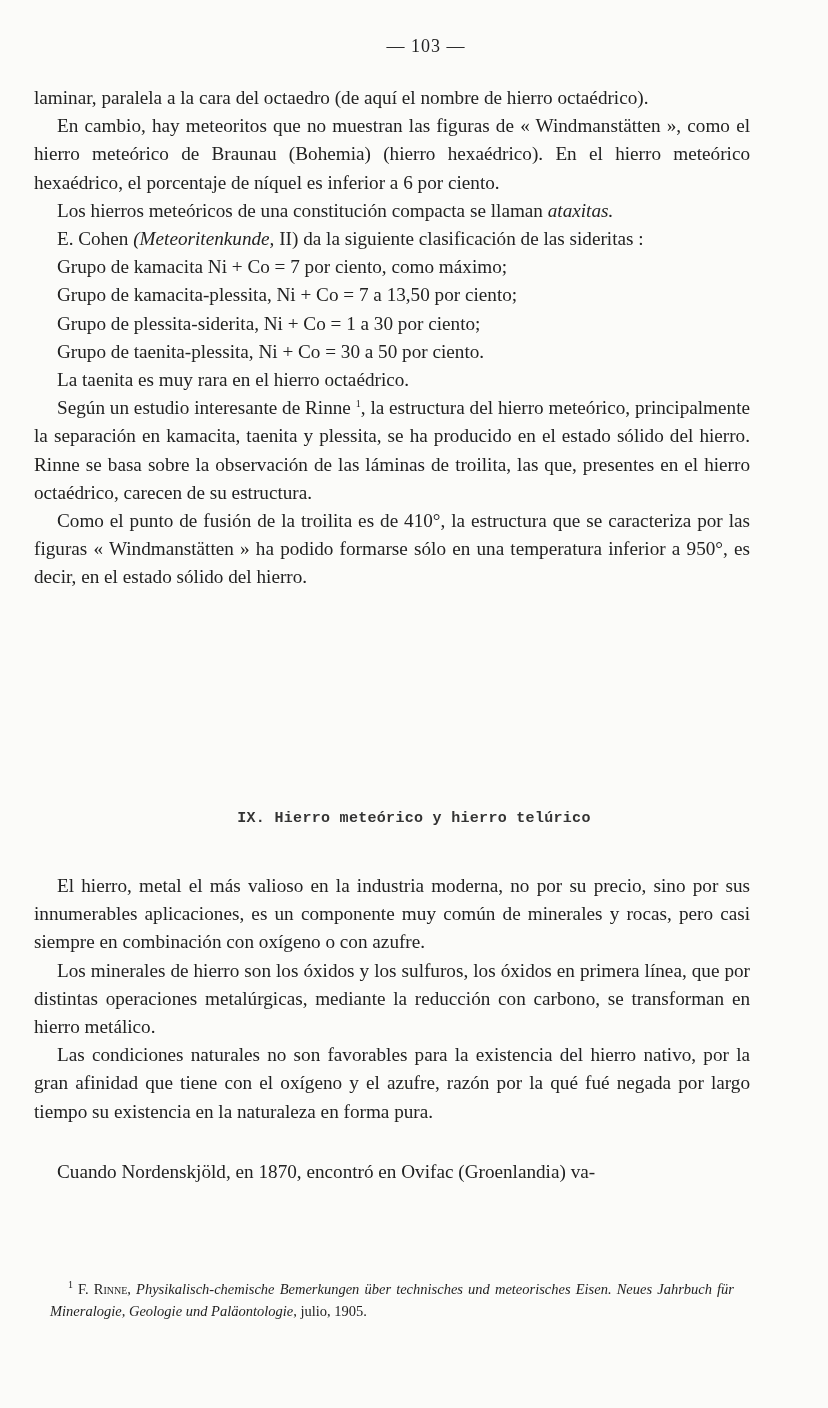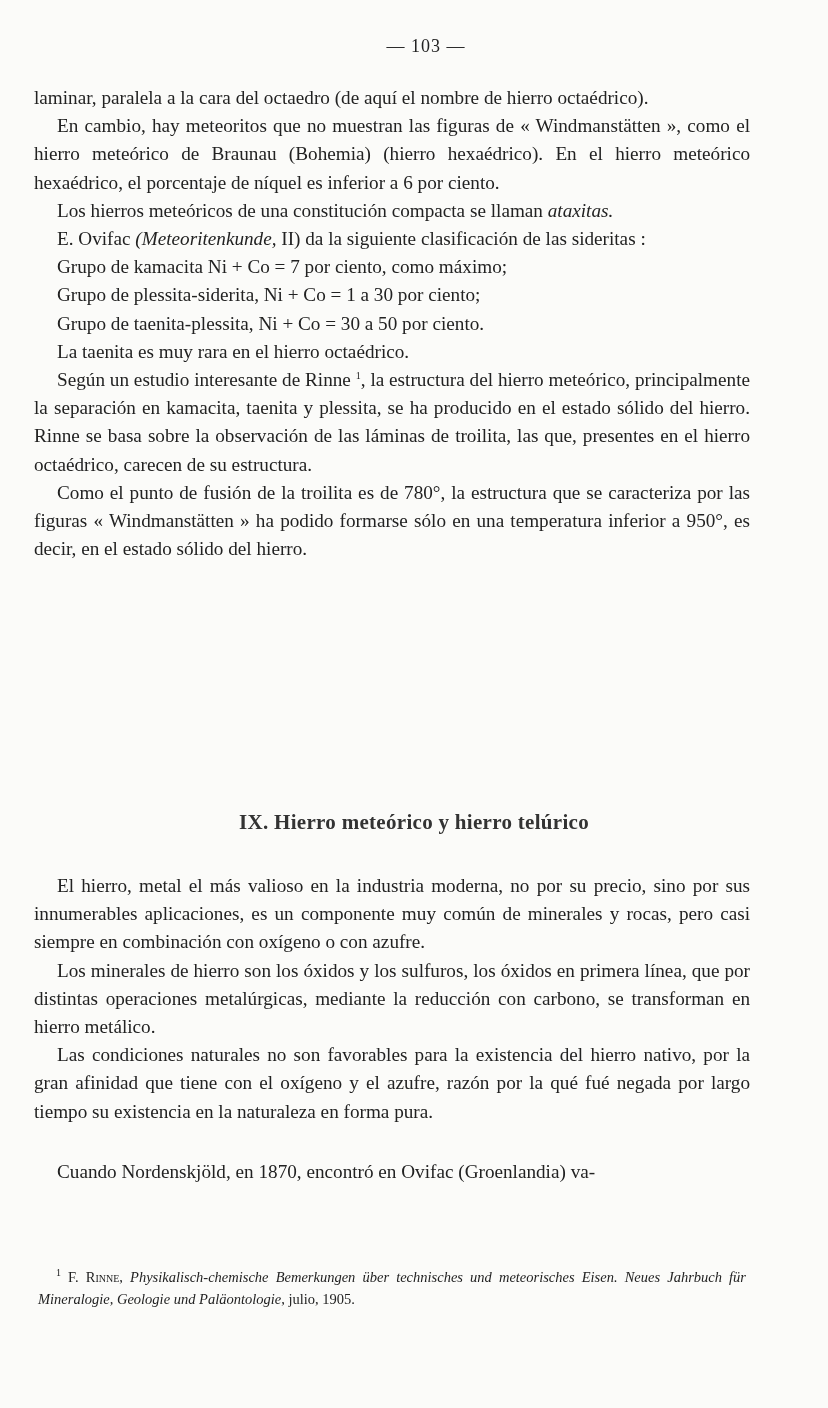--- a/index.html
+++ b/index.html
@@ -16,47 +16,48 @@
     position:absolute; left:34px; width:716px;
     font-size:19.2px; line-height:28.2px; text-align:justify;
   }
   .body-block p { margin:0; }
   .indent { text-indent:23px; }
   .noindent { text-indent:0; }
   .group-line { text-indent:23px; text-align:left; }
   em { }
   .section-heading {
     position:absolute; top:810px; left:0; width:828px; text-align:center;
-    font-family:Liberation Serif, serif; font-weight:bold;
-    font-size:21px; letter-spacing:0.3px; color:#333;
+    font-family:Liberation Mono, monospace; font-weight:bold;
+    font-size:15px; letter-spacing:0.3px; color:#333;
   }
   .footnotes {
     position:absolute; top:1262px; left:34px; width:716px;
     font-size:14.5px; line-height:22px; text-align:justify;
   }
-  .footnotes p { margin:4px; text-indent:18px; }
+  .footnotes p { margin:16px; text-indent:18px; }
   .sc { font-variant:small-caps; }
   sup { font-size:10px; vertical-align:super; line-height:0; }
 </style>
 </head>
 <body>
 
 <div class="page-number">— 103 —</div>
 
 <div class="body-block" style="top:84px;">
   <p class="noindent">laminar, paralela a la cara del octaedro (de aquí el nombre de hierro octaédrico).</p>
   <p class="indent">En cambio, hay meteoritos que no muestran las figuras de « Windmanstätten », como el hierro meteórico de Braunau (Bohemia) (hierro hexaédrico). En el hierro meteórico hexaédrico, el porcentaje de níquel es inferior a 6 por ciento.</p>
   <p class="indent"><span>Los hierros meteóricos de una constitución compacta se llaman </span><em>ataxitas.</em></p>
-  <p class="indent"><span>E. Ovifac </span><em>(Meteoritenkunde,</em><span> II) da la siguiente clasificación de las sideritas :</span></p>
+  <p class="indent"><span>E. Cohen </span><em>(Meteoritenkunde,</em><span> II) da la siguiente clasificación de las sideritas :</span></p>
   <p class="group-line">Grupo de kamacita Ni + Co = 7 por ciento, como máximo;</p>
+  <p class="group-line">Grupo de kamacita-plessita, Ni + Co = 7 a 13,50 por ciento;</p>
   <p class="group-line">Grupo de plessita-siderita, Ni + Co = 1 a 30 por ciento;</p>
   <p class="group-line">Grupo de taenita-plessita, Ni + Co = 30 a 50 por ciento.</p>
   <p class="indent">La taenita es muy rara en el hierro octaédrico.</p>
   <p class="indent"><span>Según un estudio interesante de Rinne </span><sup>1</sup><span>, la estructura del hierro meteórico, principalmente la separación en kamacita, taenita y plessita, se ha producido en el estado sólido del hierro. Rinne se basa sobre la observación de las láminas de troilita, las que, presentes en el hierro octaédrico, carecen de su estructura.</span></p>
-  <p class="indent">Como el punto de fusión de la troilita es de 780°, la estructura que se caracteriza por las figuras « Windmanstätten » ha podido formarse sólo en una temperatura inferior a 950°, es decir, en el estado sólido del hierro.</p>
+  <p class="indent">Como el punto de fusión de la troilita es de 410°, la estructura que se caracteriza por las figuras « Windmanstätten » ha podido formarse sólo en una temperatura inferior a 950°, es decir, en el estado sólido del hierro.</p>
 </div>
 
 <div class="section-heading">IX. Hierro meteórico y hierro telúrico</div>
 
 <div class="body-block" style="top:872px;">
   <p class="indent">El hierro, metal el más valioso en la industria moderna, no por su precio, sino por sus innumerables aplicaciones, es un componente muy común de minerales y rocas, pero casi siempre en combinación con oxígeno o con azufre.</p>
   <p class="indent">Los minerales de hierro son los óxidos y los sulfuros, los óxidos en primera línea, que por distintas operaciones metalúrgicas, mediante la reducción con carbono, se transforman en hierro metálico.</p>
   <p class="indent">Las condiciones naturales no son favorables para la existencia del hierro nativo, por la gran afinidad que tiene con el oxígeno y el azufre, razón por la qué fué negada por largo tiempo su existencia en la naturaleza en forma pura.</p>
   <p class="indent" style="text-align:left;margin-top:32px;">Cuando Nordenskjöld, en 1870, encontró en Ovifac (Groenlandia) va-</p>
 </div>

